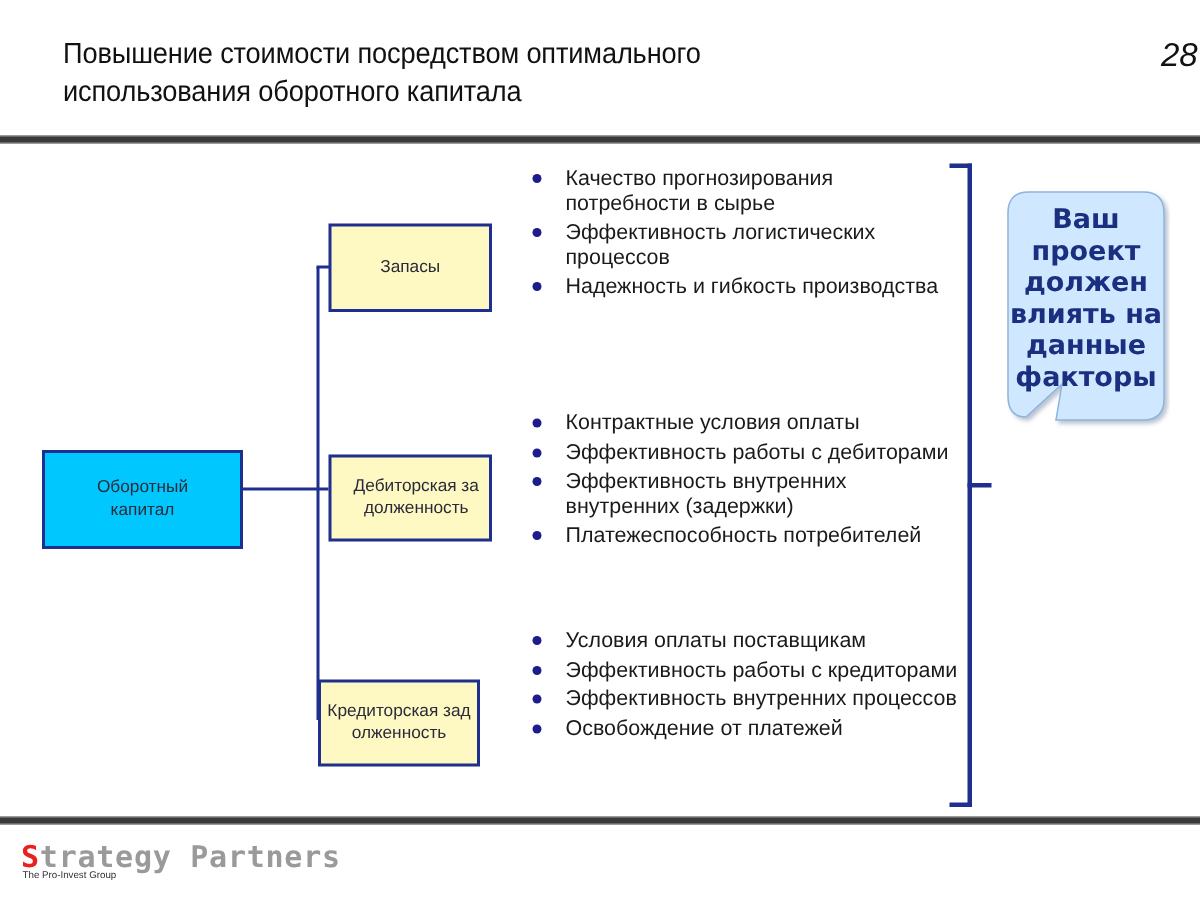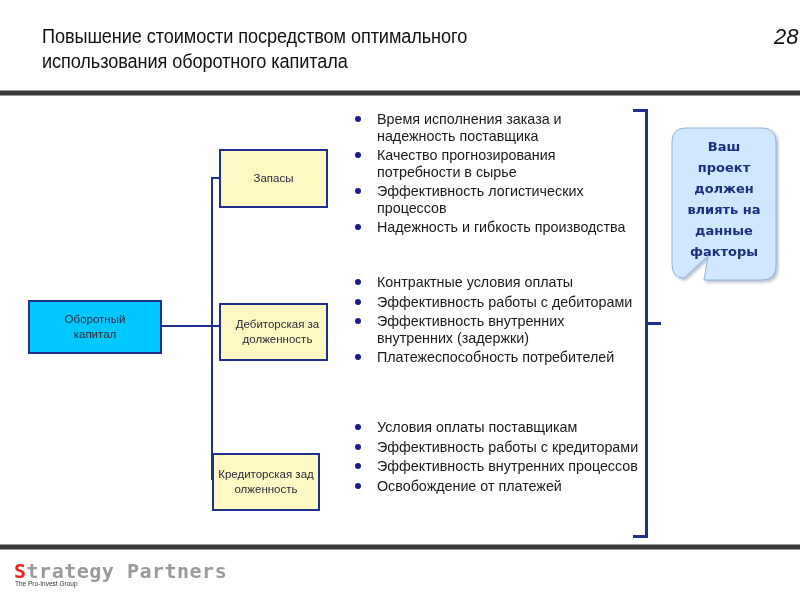--- a/index.html
+++ b/index.html
@@ -53,21 +53,21 @@
     }
 
     .callout {
       position: absolute; left: 668px; top: 126px; width: 112px; height: 160px;
     }
     .callout svg { position: absolute; left: 0; top: 0; }
     .callout-text {
       position: absolute; left: 2px; top: 10px; width: 108px;
       text-align: center; font-weight: bold;
       font-family: "DejaVu Sans", sans-serif;
-      font-size: 13px; line-height: 21px; color: #1a2f80;
+      font-size: 18px; line-height: 21px; color: #1a2f80;
     }
 
     .logo {
       position: absolute; left: 14px; top: 560px;
     }
     .logo-main {
       font-family: "DejaVu Sans Mono", monospace; font-weight: bold;
       font-size: 20px; letter-spacing: 0.5px; color: #9a9a9a; line-height: 22px;
     }
     .logo-main .accent { color: #e8231f; }
@@ -78,42 +78,41 @@
 </head>
 <body>
 
 <div class="title">
   <div>Повышение стоимости посредством оптимального</div>
   <div>использования оборотного капитала</div>
 </div>
 <div class="page-num">28</div>
 <div class="rule top"></div>
 
-<div class="box root" style="left:28px; top:300px; width:134px; height:54px;">
+<div class="box root" style="left:28px; top:300px; width:134px; height:66px;">
   <span style="word-break:normal;padding:0 22px;">Оборотный капитал</span>
 </div>
 
 <div class="box child" style="left:219px; top:149px; width:109px; height:59px;">
   <span>Запасы</span>
 </div>
 
 <div class="box child" style="left:219px; top:303px; width:109px; height:58px;padding-left:12px;">
   <span>Дебиторская задолженность</span>
 </div>
 
 <div class="box child" style="left:212px; top:453px; width:108px; height:58px;">
   <span>Кредиторская задолженность</span>
 </div>
 
 <div class="line" style="left:211px; top:178px; width:2px; height:302px;"></div>
 <div class="line" style="left:211px; top:177px; width:9px; height:2px;"></div>
 <div class="line" style="left:162px; top:325px; width:57px; height:2px;"></div>
 
 <ul class="factors" style="top:111px;">
-  <li><span class="bullet"></span><span>Время исполнения заказа и надежность поставщика</span></li>
   <li><span class="bullet"></span><span>Качество прогнозирования потребности в сырье</span></li>
   <li><span class="bullet"></span><span>Эффективность логистических процессов</span></li>
   <li><span class="bullet"></span><span>Надежность и гибкость производства</span></li>
 </ul>
 
 <ul class="factors" style="top:274px;">
   <li><span class="bullet"></span><span>Контрактные условия оплаты</span></li>
   <li><span class="bullet"></span><span>Эффективность работы с дебиторами</span></li>
   <li><span class="bullet"></span><span>Эффективность внутренних внутренних (задержки)</span></li>
   <li><span class="bullet"></span><span>Платежеспособность потребителей</span></li>

